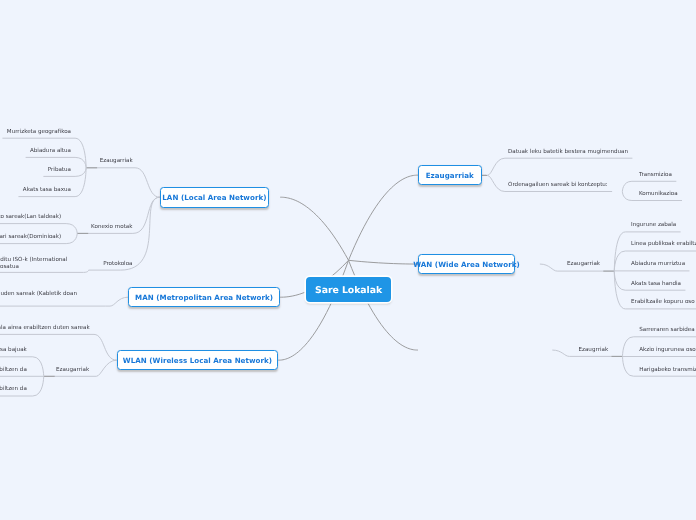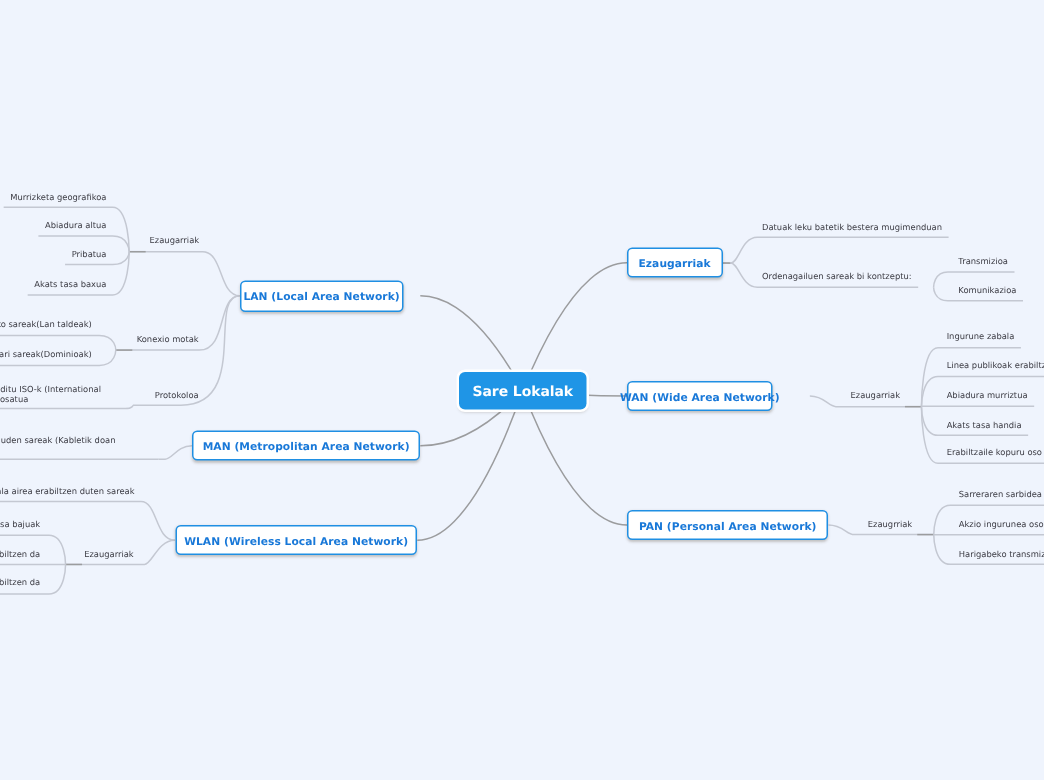--- a/index.html
+++ b/index.html
@@ -8,21 +8,21 @@
        font-family:"DejaVu Sans",sans-serif;
        -webkit-font-smoothing:antialiased;
        text-rendering:geometricPrecision;}
   #canvas{position:relative;width:696px;height:520px;background:#eff4fd;overflow:hidden;}
   svg#links{position:absolute;left:0;top:0;width:696px;height:520px;}
 
   .rootnode{position:absolute;background:#1f95e6;border-radius:4px;
     color:#ffffff;font-weight:bold;font-size:9.3px;letter-spacing:-.04px;
     display:flex;align-items:center;justify-content:center;
     box-sizing:border-box;
-    box-shadow:0 0 0 1.7px #ffffff, 0 1.5px 2.2px rgba(90,75,60,.34);white-space:nowrap;}
+    box-shadow:0 0 0 1.7px #ffffff, 0 1.5px 2.2px rgba(90,75,60,.34);white-space:nowrap;margin-top:29px;}
   .rootnode span{position:relative;top:1px;}
 
   .l1node{position:absolute;background:#ffffff;border:1.55px solid #1f8fe3;
     border-radius:3.5px;color:#1878d8;font-weight:bold;font-size:7.12px;
     letter-spacing:.04px;box-sizing:border-box;
     display:flex;align-items:center;justify-content:center;
     box-shadow:0 1.3px 1.8px rgba(90,75,60,.30);white-space:nowrap;}
   .l1node span, .rootnode span, .plain{ -webkit-font-smoothing:antialiased; }
 
   .plain{position:absolute;color:#3a3a42;font-size:5.58px;white-space:pre;
@@ -90,23 +90,20 @@
     </div>
     <div class="l1node" style="left: 128px; top: 286.9px; width: 152.2px; height: 20.6px;">
       <span>MAN (Metropolitan Area Network)</span>
     </div>
     <div class="l1node" style="left: 418px; top: 164.9px; width: 63.5px; height: 20.5px;">
       <span>Ezaugarriak</span>
     </div>
     <div class="l1node" style="left: 418px; top: 253.8px; width: 97px; height: 20.5px;">
       <span>WAN (Wide Area Network)</span>
     </div>
-    <div class="l1node" style="left: 418px; top: 339.8px; width: 134.3px; height: 20.5px;">
-      <span>PAN (Personal Area Network)</span>
-    </div>
     <div class="plain" style="left: 99.7px; top: 158.2px;">Ezaugarriak</div>
     <div class="plain item" style="right: 625px; top: 128.6px; text-align: left;">Murrizketa geografikoa</div>
     <div class="plain item" style="right: 625px; top: 147.8px; text-align: left;">Abiadura altua</div>
     <div class="plain item" style="right: 625px; top: 166.8px; text-align: left;">Pribatua</div>
     <div class="plain item" style="right: 625px; top: 187px; text-align: left;">Akats tasa baxua</div>
     <div class="plain" style="left: 91.1px; top: 223.8px;">Konexio motak</div>
     <div class="plain item" style="right: 634.8px; top: 214px; text-align: left;">Ikasgelako sareak(Lan taldeak)</div>
     <div class="plain item" style="right: 634.8px; top: 234px; text-align: left;">Ikastetxeari sareak(Dominioak)</div>
     <div class="plain" style="left: 103.2px; top: 260.5px;">Protokoloa</div>
     <div class="plain item" style="right: 628.7px; top: 257.1px; text-align: left;">Sare lokaletan erabiltzen diren protokoloak definitu ditu ISO-k (International

